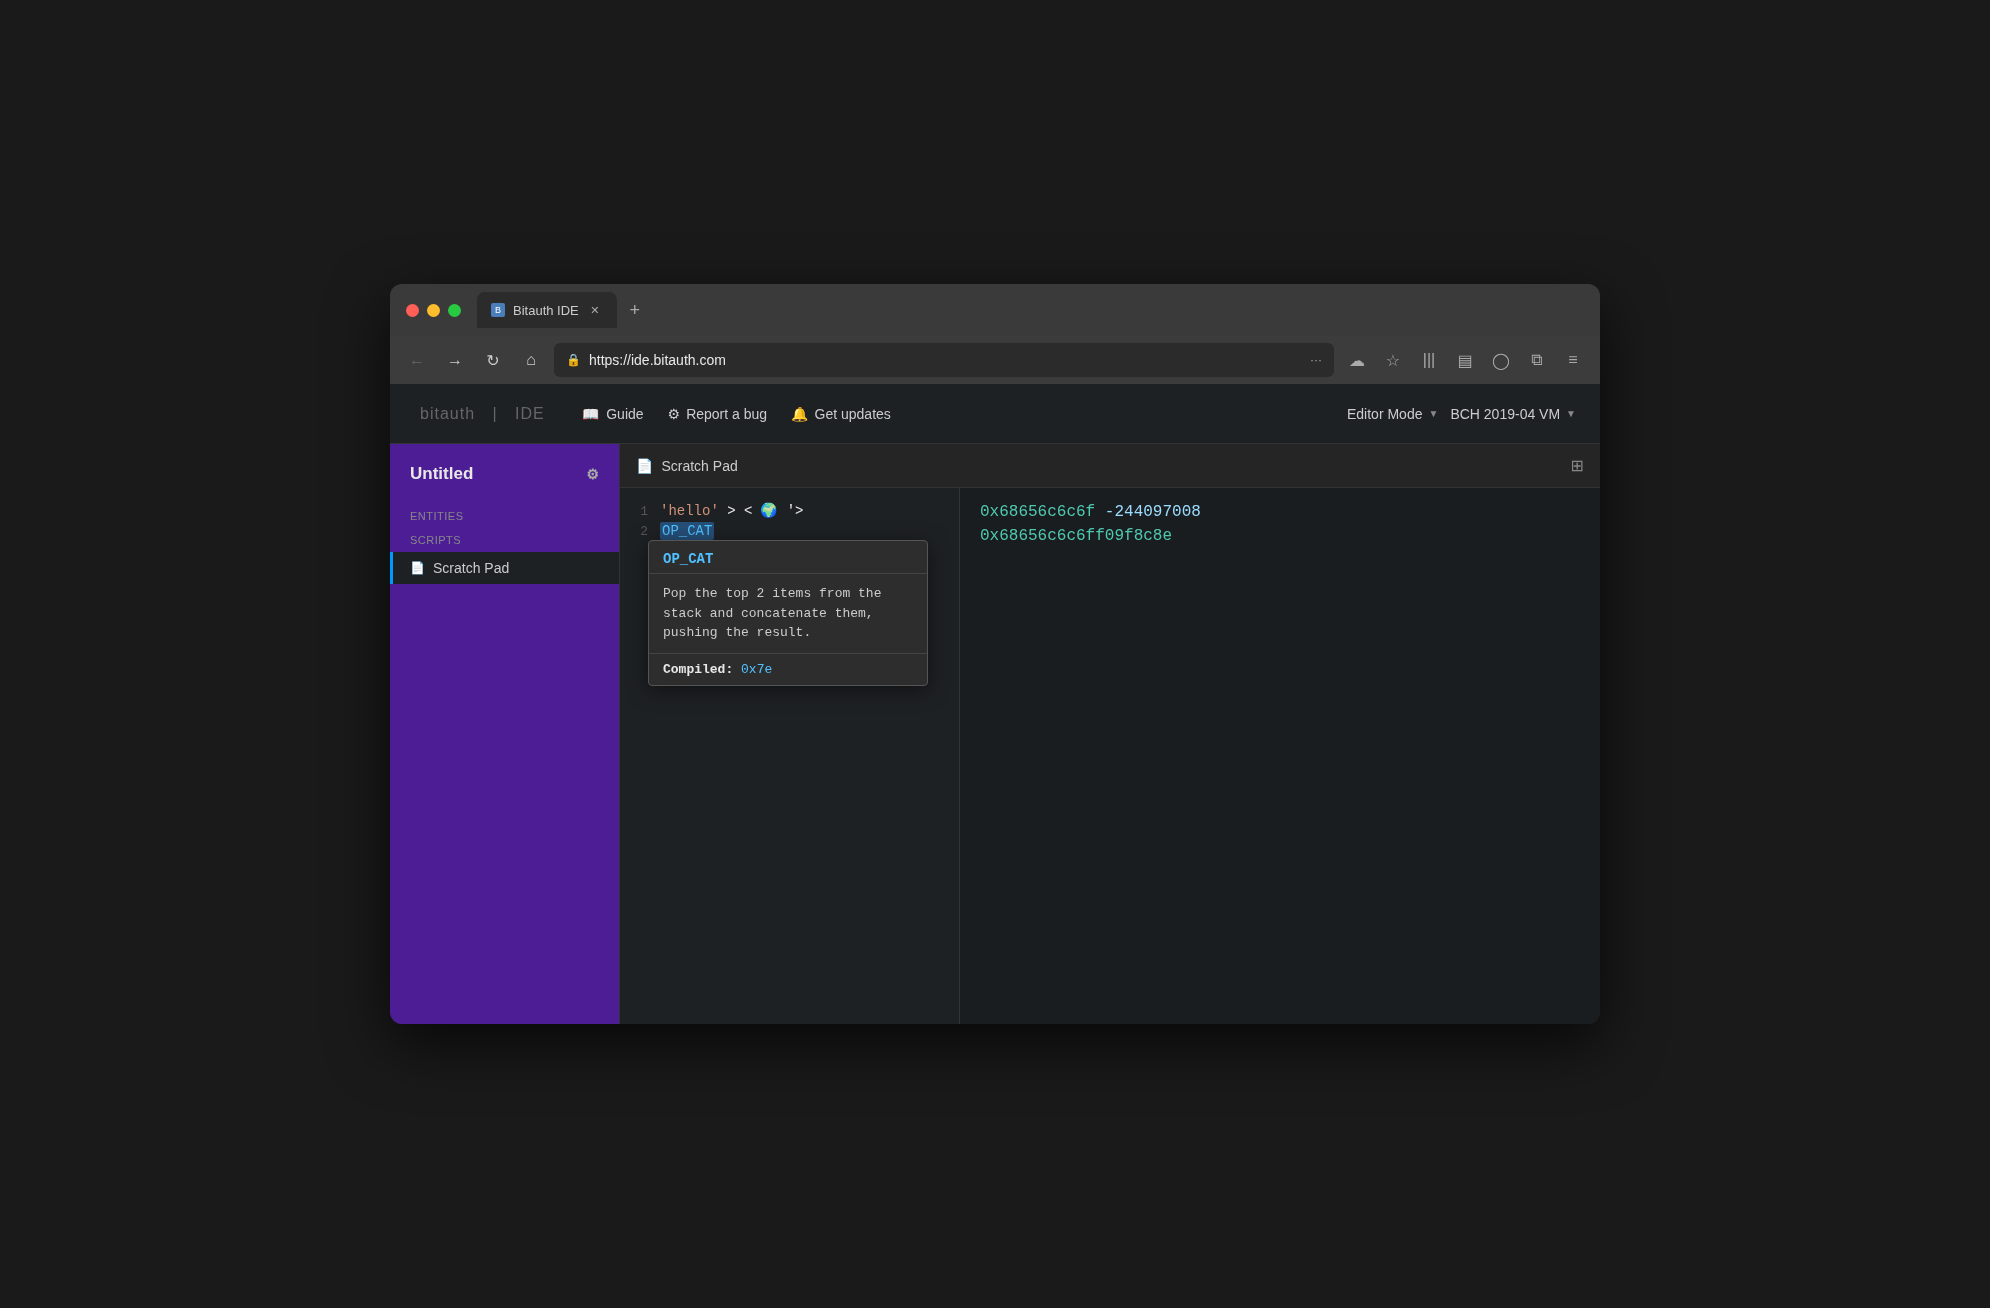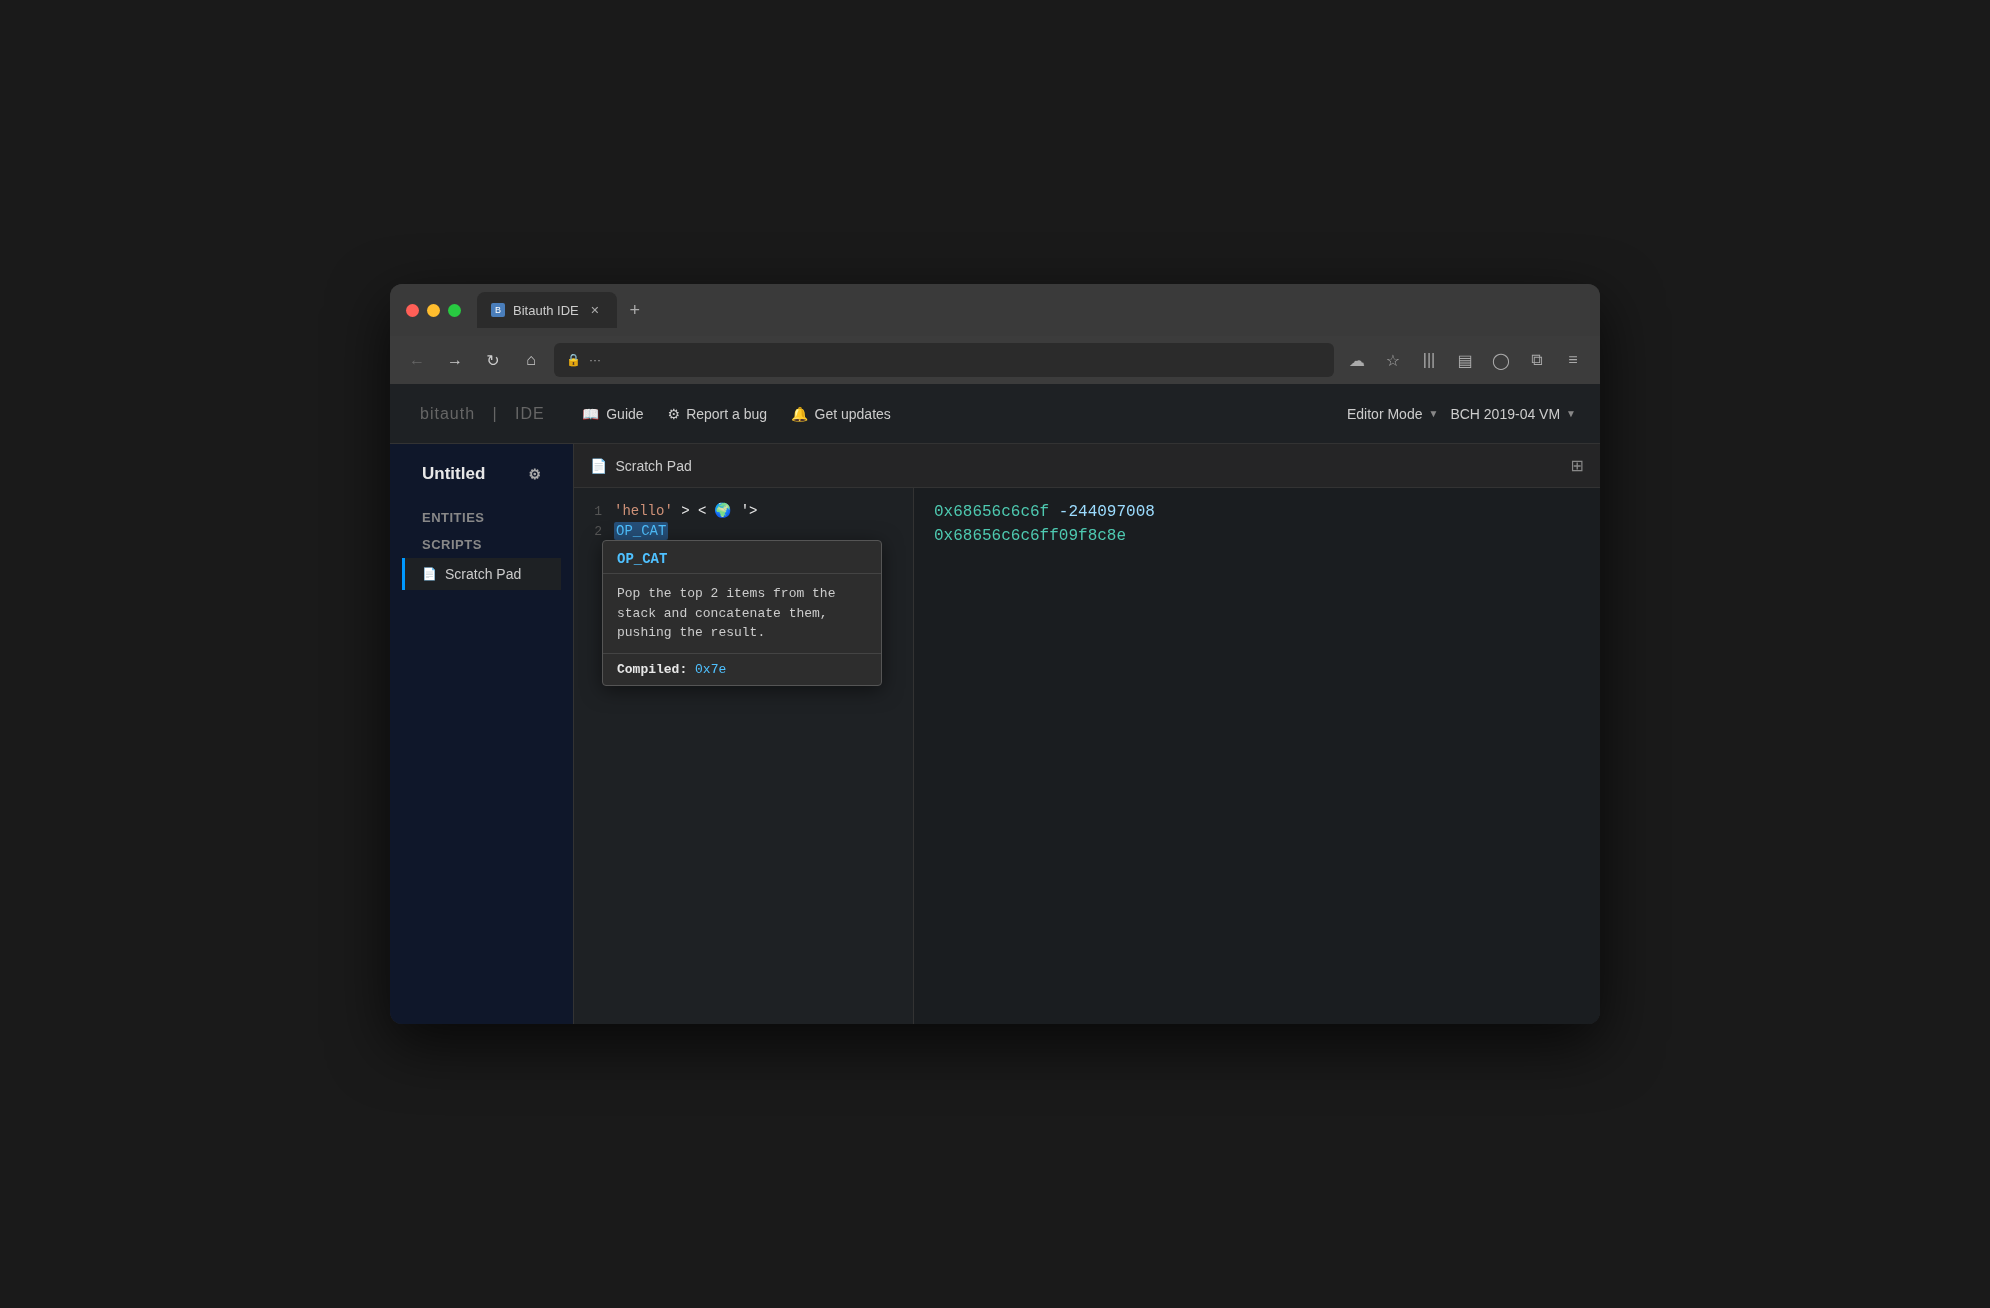--- a/index.html
+++ b/index.html
@@ -227,47 +227,47 @@
 
     
     .main-layout {
       flex: 1;
       display: flex;
       overflow: hidden;
     }
 
     
     .sidebar {
-      width: 184px;
-      background: #0f172a;
+      width: 230px;
+      background: #4c1d95;
       flex-shrink: 0;
-      padding: 20px 12px;
+      padding: 20px 0;
       border-right: 1px solid #333;
     }
     .sidebar-title {
       font-size: 17px;
       font-weight: 700;
       color: #e8e8e8;
       padding: 0 20px;
       display: flex;
       align-items: center;
       justify-content: space-between;
       margin-bottom: 20px;
     }
     .sidebar-gear {
       color: #aaa;
       cursor: pointer;
       font-size: 14px;
     }
     .sidebar-section {
       padding: 6px 20px;
-      font-size: 13px;
+      font-size: 11px;
       color: #888;
       letter-spacing: 0.5px;
-      font-weight: 700;
+      font-weight: 400;
       text-transform: uppercase;
       cursor: pointer;
     }
     .sidebar-item {
       padding: 8px 20px;
       display: flex;
       align-items: center;
       gap: 8px;
       color: #ccc;
       font-size: 14px;
@@ -454,20 +454,21 @@
     </div>
   </div>
 
   <div class="browser-toolbar">
     <div class="nav-btn disabled">←</div>
     <div class="nav-btn">→</div>
     <div class="nav-btn">↻</div>
     <div class="nav-btn">⌂</div>
     <div class="address-bar">
       <span class="shield-icon">🔒</span>
+      <span class="address-text">https://ide.bitauth.com</span>
       <span class="address-more">···</span>
     </div>
     <div class="toolbar-right">
       <div class="toolbar-icon-btn">☁</div>
       <div class="toolbar-icon-btn">☆</div>
       <div class="toolbar-icon-btn">|||</div>
       <div class="toolbar-icon-btn">▤</div>
       <div class="toolbar-icon-btn">◯</div>
       <div class="toolbar-icon-btn">⧉</div>
       <div class="toolbar-icon-btn">≡</div>

